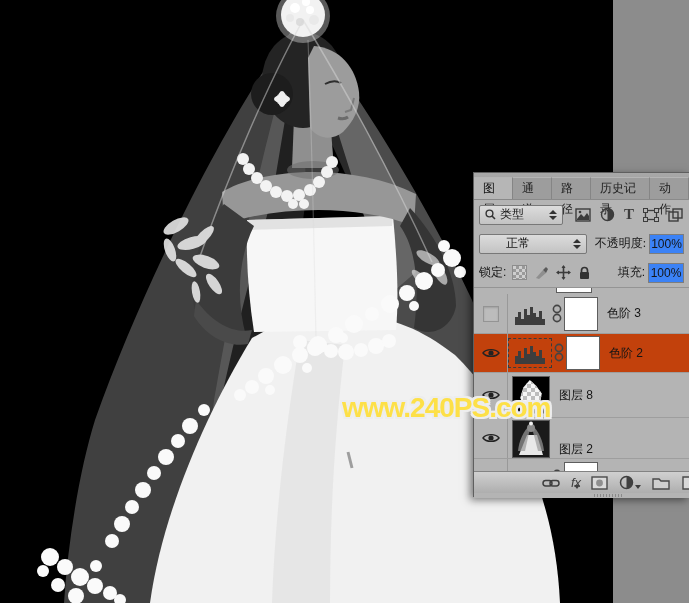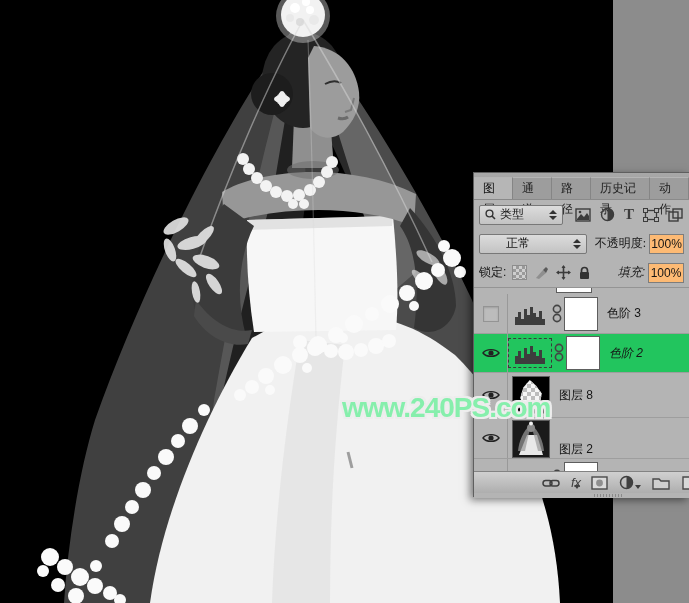--- a/index.html
+++ b/index.html
@@ -6,57 +6,57 @@
   body{width:689px;height:603px;position:relative;overflow:hidden;background:#000;
        font-family:"Liberation Sans","DejaVu Sans",sans-serif;}
   .stage{position:absolute;inset:0;width:689px;height:603px;overflow:hidden;}
 
   
   .photo{position:absolute;left:0;top:0;width:613px;height:603px;background:#000;z-index:1;}
   .workspace-strip{position:absolute;left:613px;top:0;width:76px;height:603px;background:#8c8c8c;z-index:1;}
 
   
   .watermark{position:absolute;left:342px;top:392px;z-index:30;
-    font-size:28px;font-weight:bold;letter-spacing:-1px;color:#86efac;
+    font-size:28px;font-weight:bold;letter-spacing:-1px;color:#fde047;
     text-shadow:-2px -2px 0 #ededed,2px -2px 0 #ededed,-2px 2px 0 #ededed,2px 2px 0 #ededed,
                 0 -2px 0 #ededed,0 2px 0 #ededed,-2px 0 0 #ededed,2px 0 0 #ededed;text-align:right;}
 
   
   .panel{position:absolute;left:473px;top:172px;width:217px;height:325px;z-index:20;
     background:#b4b4b4;border:1px solid #5f5f5f;box-sizing:border-box;
     box-shadow:-3px 3px 8px rgba(0,0,0,.5);font-size:12px;color:#151515;}
   .tabbar{height:26px;background:linear-gradient(#a8a8a8,#969696);display:flex;align-items:flex-end;
     border-bottom:1px solid #8a8a8a;}
   .tab{height:21px;line-height:21px;padding:0 9px;background:#9d9d9d;border-right:1px solid #858585;
     border-top:1px solid #b5b5b5;color:#222;}
   .tab.active{background:#b6b6b6;color:#111;}
   .ctl-row{height:29px;display:flex;align-items:center;padding:0 5px;box-sizing:border-box;position:relative;}
   .dropdown{height:20px;background:linear-gradient(#dcdcdc,#c3c3c3);border:1px solid #787878;border-radius:2px;
     display:flex;align-items:center;padding:0 5px;box-sizing:border-box;gap:4px;text-align:center;}
   .updown{display:inline-flex;flex-direction:column;gap:2px;margin-left:auto;}
   .updown i{display:block;width:0;height:0;border-left:4px solid transparent;border-right:4px solid transparent;}
   .updown i.up{border-bottom:4px solid #333;}
   .updown i.dn{border-top:4px solid #333;}
-  .field{height:20px;width:36px;background:#fdba74;border:1px solid #7d7d7d;box-sizing:border-box;
+  .field{height:20px;width:36px;background:#3b82f6;border:1px solid #7d7d7d;box-sizing:border-box;
     display:flex;align-items:center;justify-content:center;}
   .lbl{white-space:nowrap;}
   .filter-icons{display:flex;align-items:center;gap:9px;margin-left:12px;}
   .lock-icons{display:flex;align-items:center;gap:7px;margin-left:6px;}
   .checker-sm{width:13px;height:13px;border:1px solid #8d8d8d;background-color:#cfcfcf;
     background-image:linear-gradient(45deg,#9a9a9a 25%,transparent 25%,transparent 75%,#9a9a9a 75%),
                      linear-gradient(45deg,#9a9a9a 25%,transparent 25%,transparent 75%,#9a9a9a 75%);
     background-size:6px 6px;background-position:0 0,3px 3px;}
 
   
   .layer-list{position:absolute;left:0;top:114px;width:100%;height:184px;overflow:hidden;
     border-top:1px solid #949494;background:#b4b4b4;}
   .partial-mask{position:absolute;left:82px;top:0;width:36px;height:5px;background:#fff;border:1px solid #5e5e5e;border-top:none;box-sizing:border-box;}
   .rows{position:absolute;left:0;top:6px;width:100%;}
   .lrow{display:flex;align-items:center;border-bottom:1px solid #9e9e9e;position:relative;background:#b4b4b4;}
-  .lrow.selected{background:#22c55e;font-style:italic;}
+  .lrow.selected{background:#c2410c;}
   .viscol{width:33px;align-self:stretch;border-right:1px solid #999;display:flex;align-items:center;justify-content:center;flex:none;}
   .emptyvis{width:14px;height:14px;border:1px solid #949494;background:#bcbcbc;box-shadow:inset 0 1px 2px rgba(0,0,0,.15);}
   .levels-wrap{width:40px;display:flex;justify-content:center;flex:none;margin-left:2px;}
   .levels-wrap.targeted{border:1px dashed #3a3a3a;padding:3px 1px;margin-left:0;}
   .chain{flex:none;margin:0 2px;}
   .maskthumb{width:34px;height:34px;background:#fff;border:1px solid #5e5e5e;flex:none;box-sizing:border-box;}
   .pixthumb{width:38px;height:38px;border:1px solid #5e5e5e;flex:none;box-sizing:border-box;margin-left:4px;position:relative;overflow:hidden;background:#000;}
   .lname{margin-left:9px;white-space:nowrap;}
   .cutout-shape{position:absolute;left:6px;top:3px;width:24px;height:30px;
     background-color:#f6f6f6;
@@ -299,21 +299,21 @@
           <path d="M7.5,0 L9.5,3 L5.5,3 Z" fill="#3c3c3c"></path>
             <path d="M7.5,15 L9.5,12 L5.5,12 Z" fill="#3c3c3c"></path>
           <path d="M0,7.5 L3,5.5 L3,9.5 Z" fill="#3c3c3c"></path>
             <path d="M15,7.5 L12,5.5 L12,9.5 Z" fill="#3c3c3c"></path>
         </svg>
         <svg width="13" height="14" viewBox="0 0 13 14">
           <rect x="2" y="6" width="9" height="7" rx="1" fill="#333"></rect>
           <path d="M3.5,6 V4.5 a3,3 0 0 1 6,0 V6" fill="none" stroke="#333" stroke-width="1.7"></path>
         </svg>
       </div>
-      <span class="lbl" style="margin-left:auto;font-style:italic;">填充:</span>
+      <span class="lbl" style="margin-left:auto;">填充:</span>
       <div class="field" style="margin-left:3px;">
         <span>100%</span>
       </div>
     </div>
 
     <div class="layer-list">
       <div class="partial-mask"></div>
       <div class="rows">
 
         <div class="lrow" style="height:39px;">

